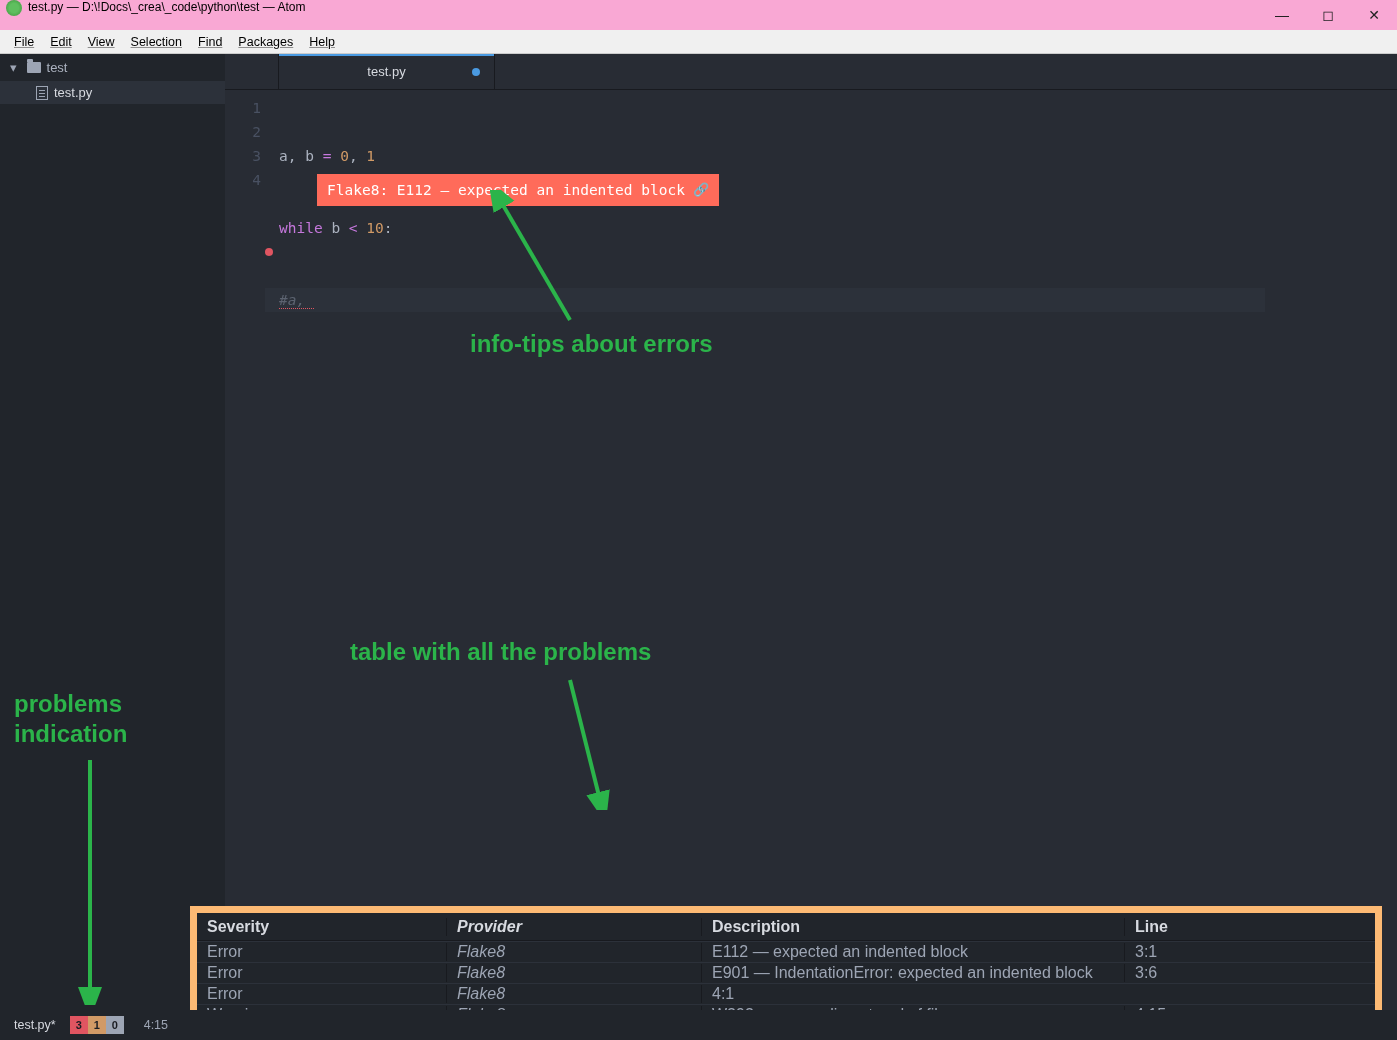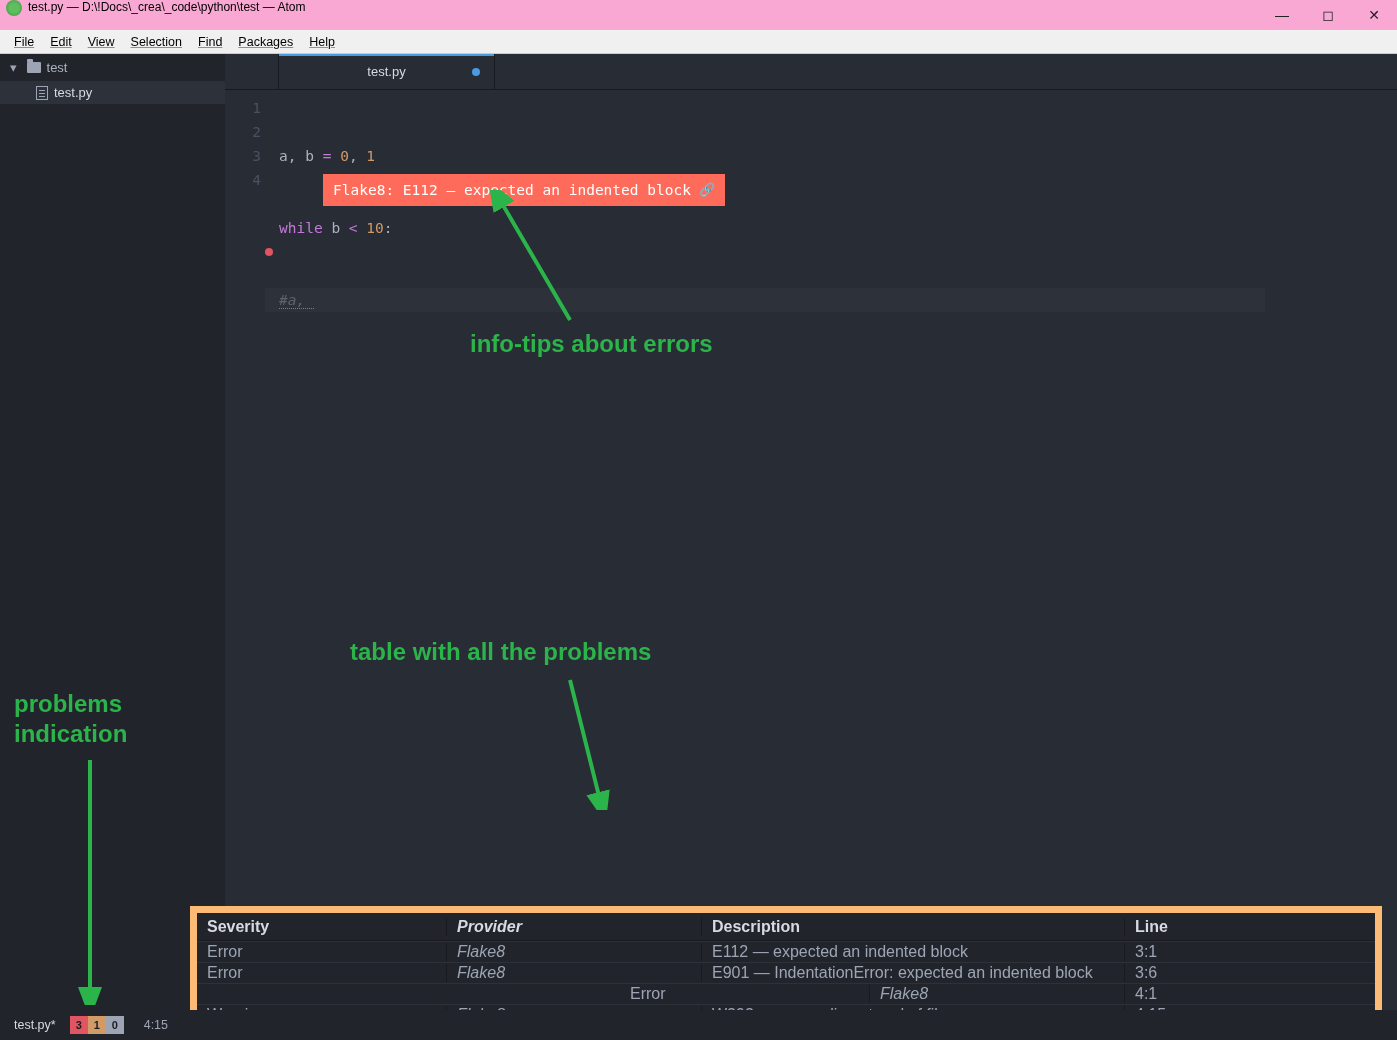--- a/index.html
+++ b/index.html
@@ -53,32 +53,32 @@
 .code-area { display:flex; font-family: "Consolas", monospace; font-size:14.5px; line-height:24px; padding-top:6px;}
 .gutter { width:54px; text-align:right; color:#495162; padding-right:18px;}
 .gutter div { height:24px; }
 .code { position:relative; }
 .code .line { height:24px; white-space:pre;margin-top:48px; }
 .k { color:#c678dd; } .n { color:#d19a66; } .p { color:#abb2bf;} .fn{color:#61afef;} .cm{color:#5c6370; font-style:italic;}
 .err-dot { display:inline-block; width:8px; height:8px; border-radius:50%; background:#e05561; position:absolute; left:-14px; top:8px;}
 .line-wrapper{position:relative;}
 .line4bg { background:#2c313a; display:inline-block; width:1000px; margin-left:-14px; padding-left:14px;}
 .tooltip {
-  position:absolute; top:78px; left:44px; background:#ff6b5a; color:#fff;
+  position:absolute; top:78px; left:38px; background:#ff6b5a; color:#fff;
   font-family:"Consolas",monospace; font-size:14.5px; padding:4px 10px;
   display:flex; align-items:center; gap:8px;
 }
 .link-icon{ font-size:13px;}
 .problems-panel {
   position:absolute; left:190px; right:15px; bottom:8px;
   border:7px solid #fdba74; background:#21252b;
   font-size:16px;
 }
 .pp-head { display:flex; color:#d7dae0; font-weight:600; height:28px; align-items:center; border-bottom:1px solid #181a1f;}
-.pp-row { display:flex; height:21px; align-items:center; color:#9da5b4; border-top:1px solid #2c313a;justify-content:flex-end;}
+.pp-row { display:flex; height:21px; align-items:center; color:#9da5b4; border-top:1px solid #2c313a;}
 .col-sev{width:250px; padding-left:10px; border-right:1px solid #181a1f;}
 .col-prov{width:255px; padding-left:10px; border-right:1px solid #181a1f;font-style:italic;}
 .col-desc{flex:1; padding-left:10px; border-right:1px solid #181a1f;}
 .col-line{width:250px; padding-left:10px;}
 .status-bar {
   position:absolute; bottom:0; left:0; right:0; height:30px;
   background:#21252b; display:flex; align-items:center; font-size:12.5px;
   color:#9da5b4; padding-right:10px;
 }
 .sb-file{ padding:0 14px; color:#d7dae0;}

